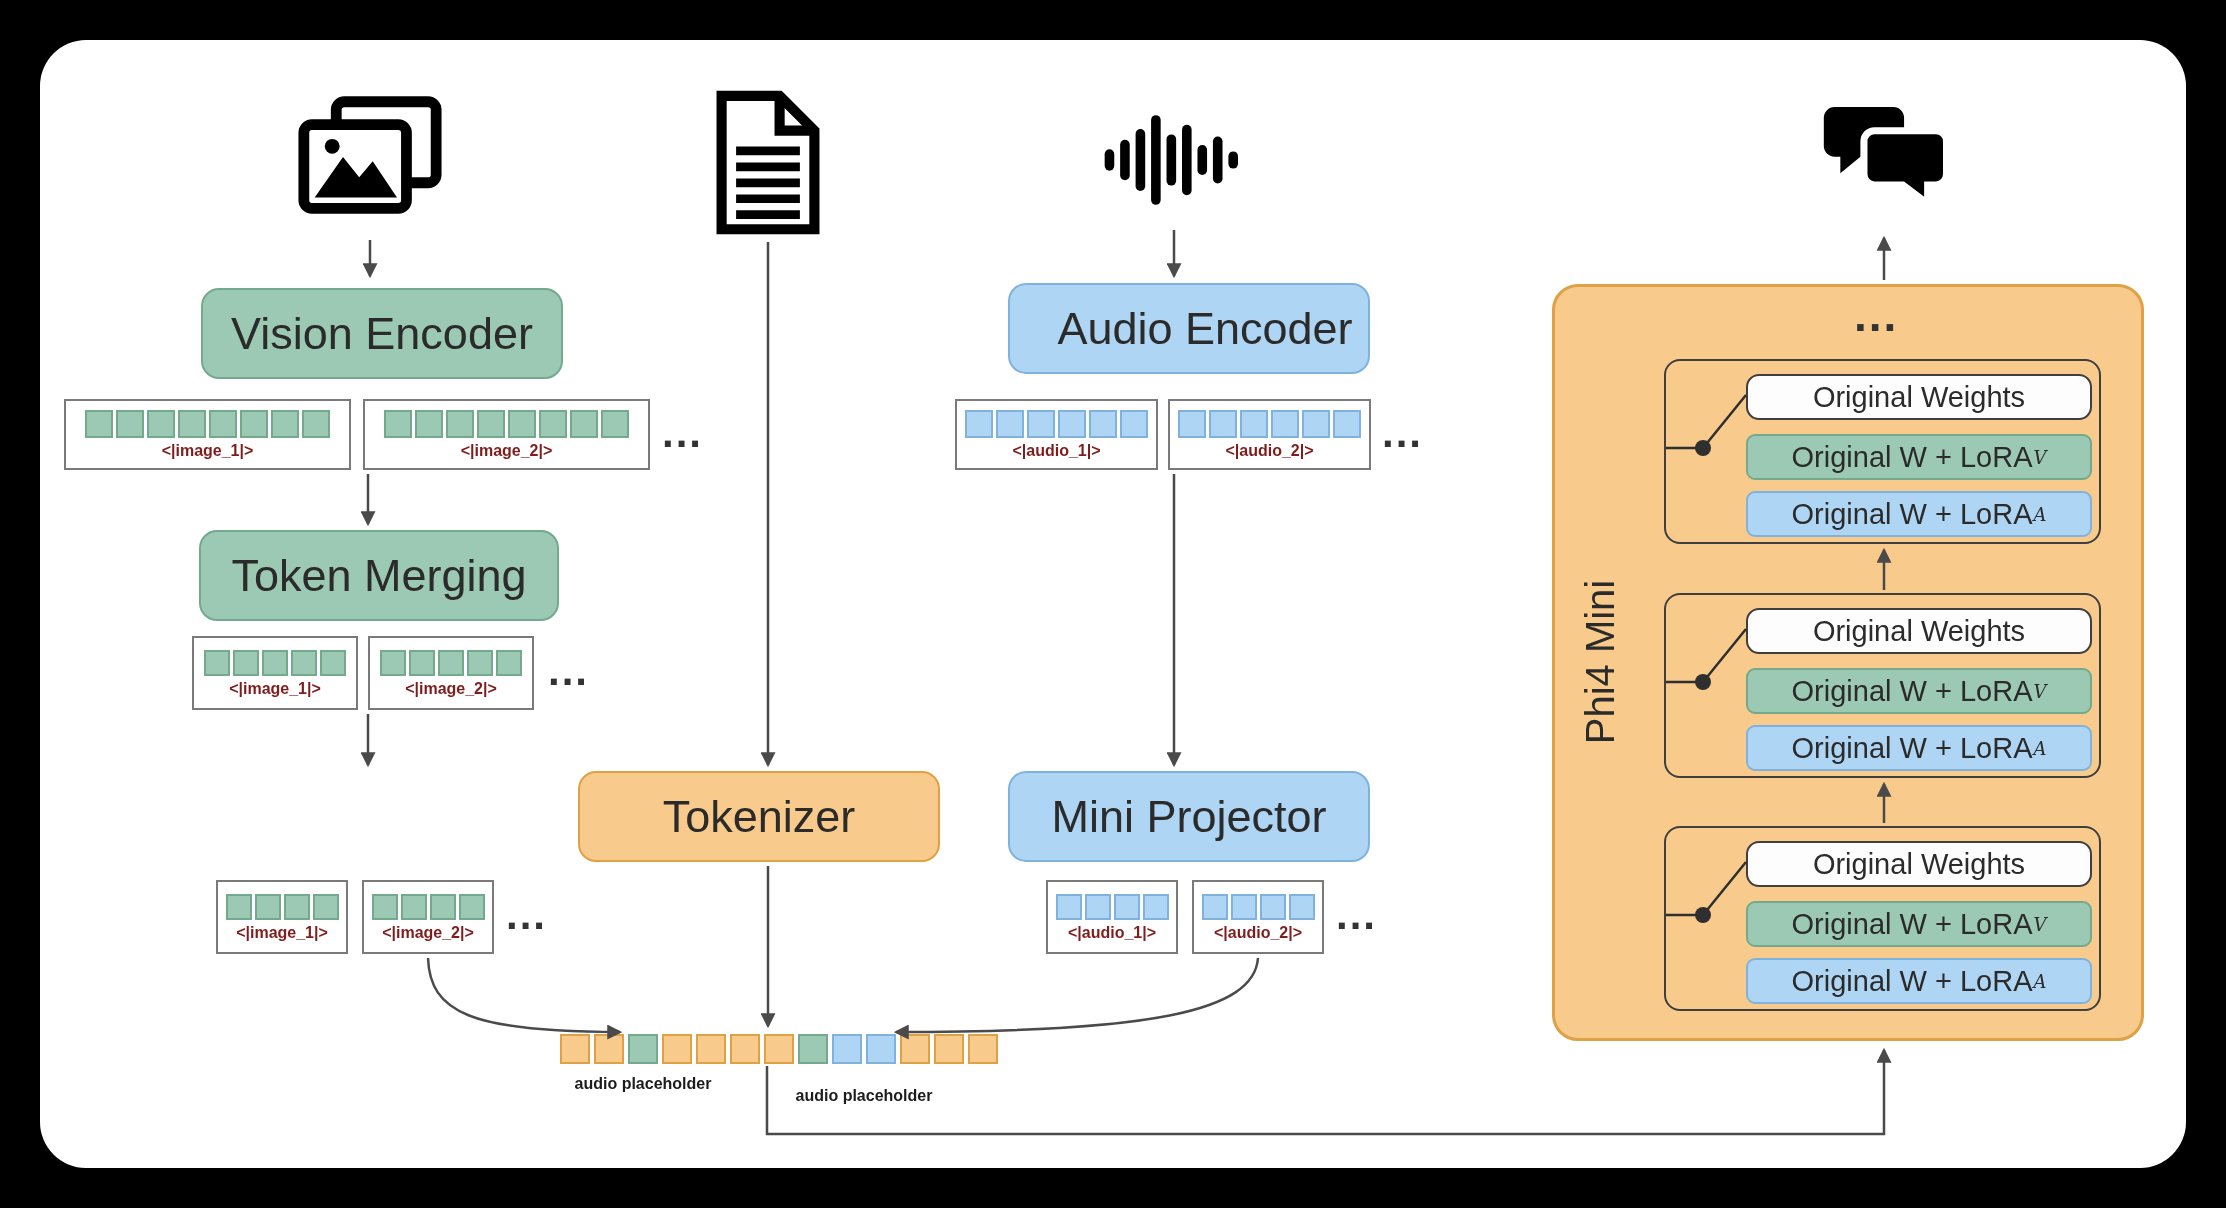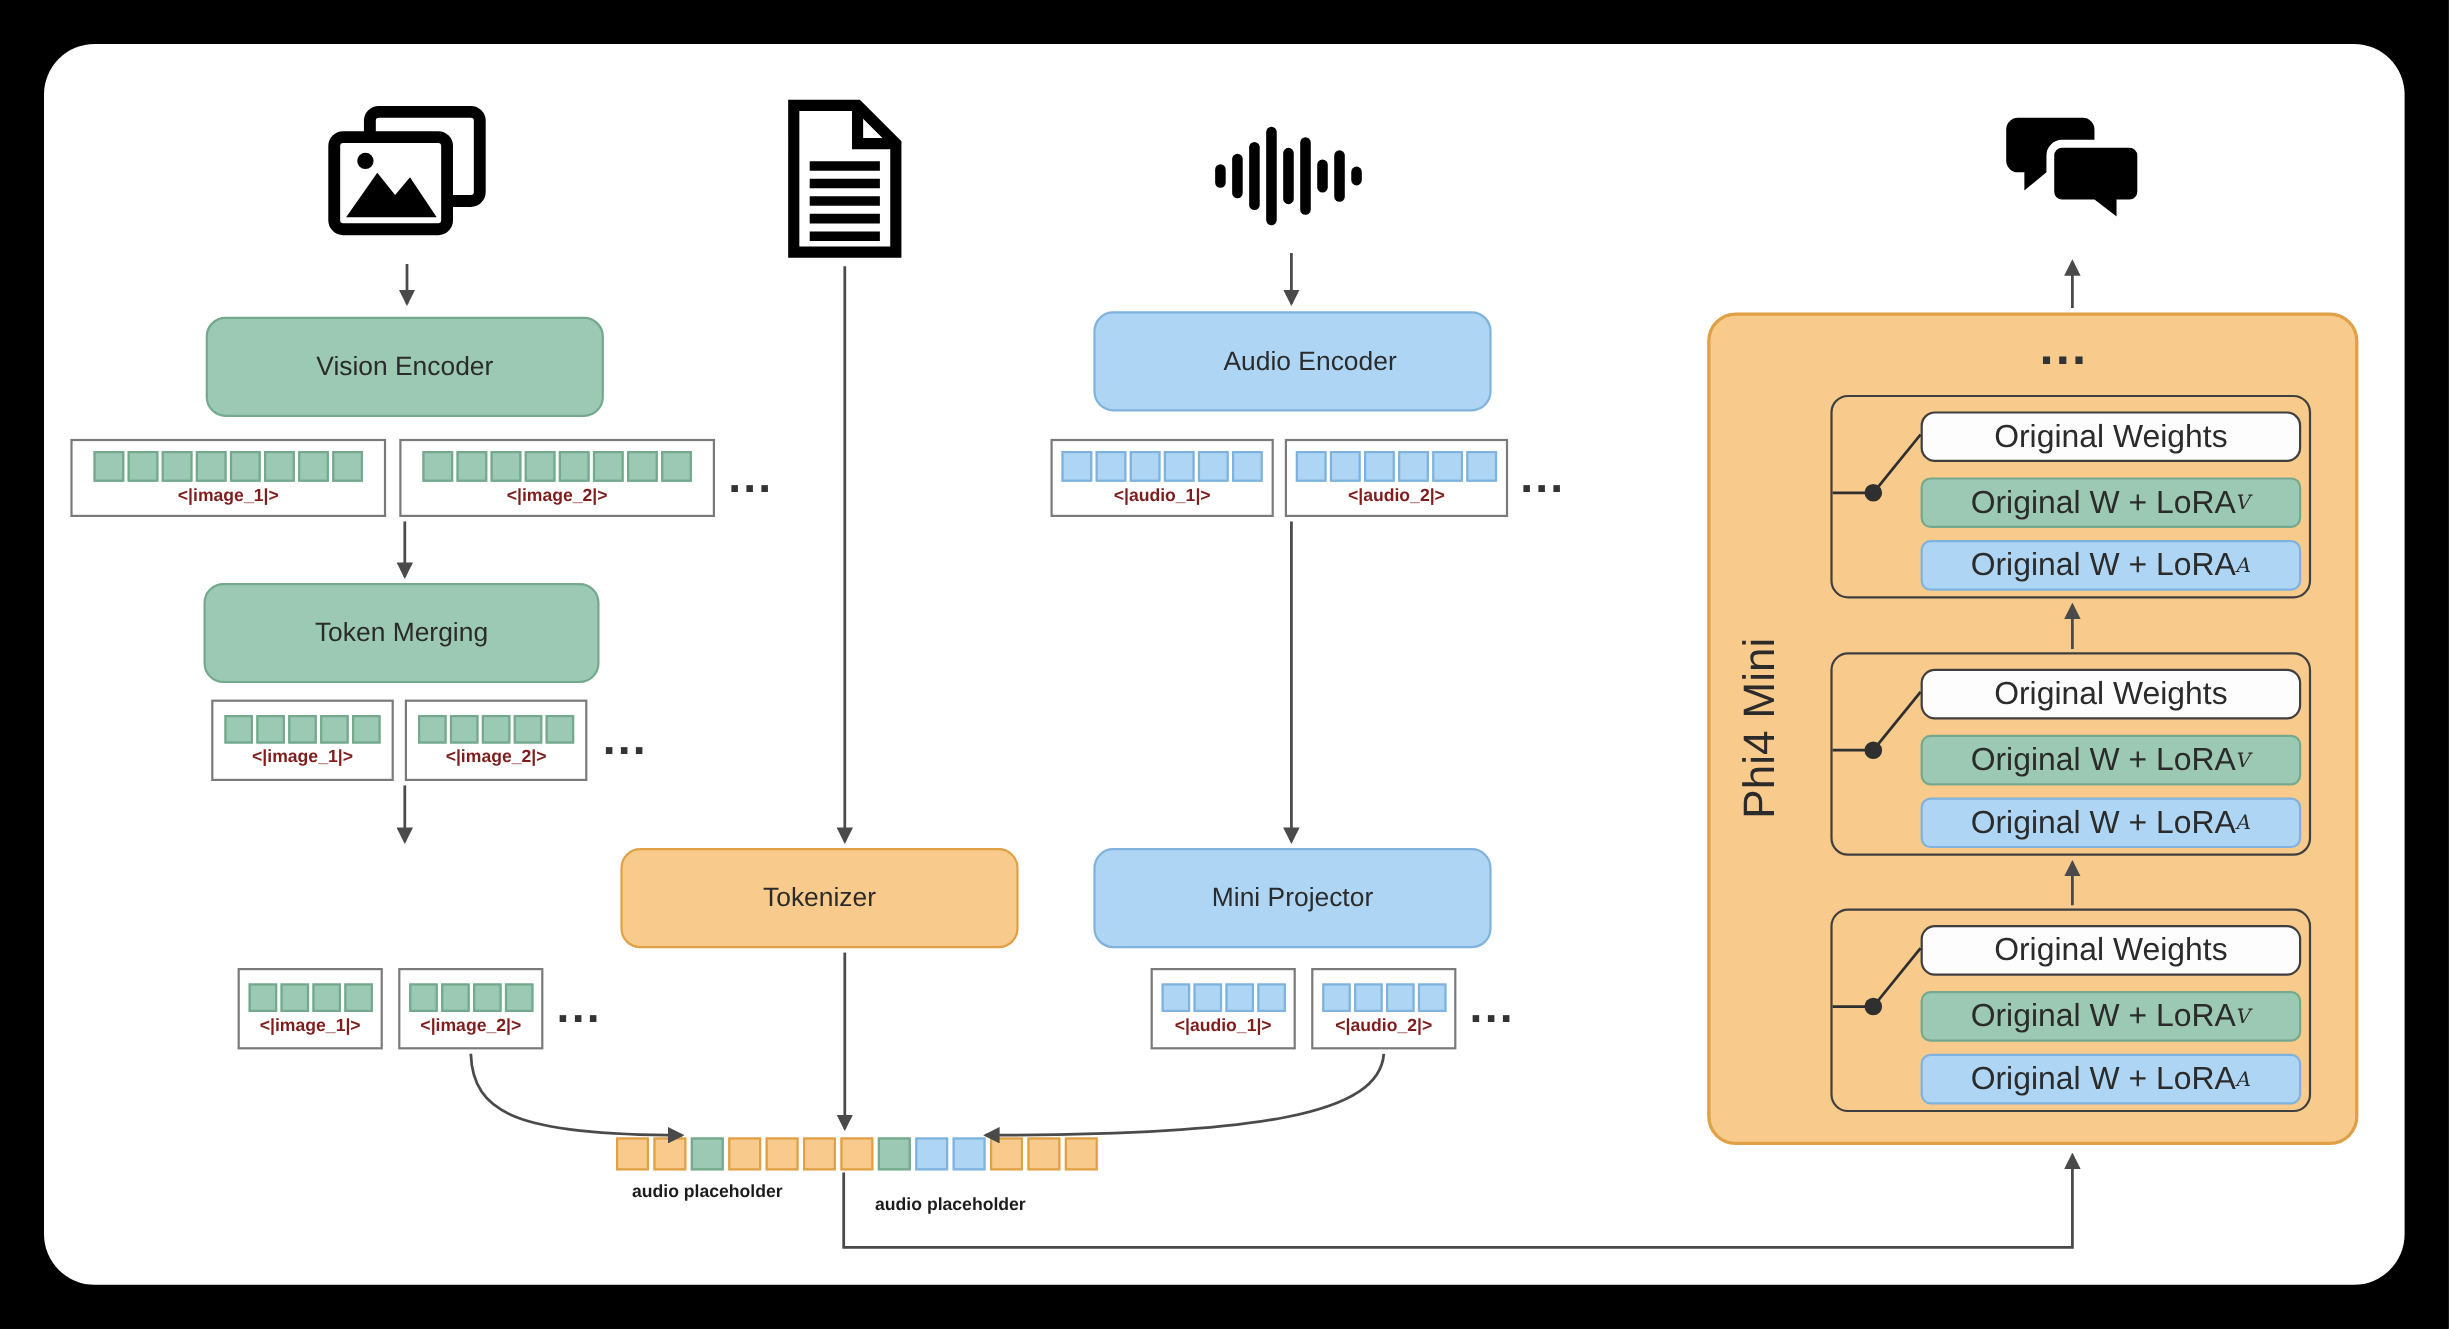--- a/index.html
+++ b/index.html
@@ -1,20 +1,20 @@
 <!DOCTYPE html>
 <html><head>
 <meta charset="utf-8">
 <style>
   html,body{margin:0;padding:0;background:#000;}
   #stage{position:relative;width:2226px;height:1208px;background:#000;font-family:"Liberation Sans",sans-serif;overflow:hidden;}
   #canvas{position:absolute;left:40px;top:40px;width:2146px;height:1128px;background:#ffffff;border-radius:46px;}
   .abs{position:absolute;}
   svg.overlay{position:absolute;left:0;top:0;width:2226px;height:1208px;pointer-events:none;}
-  .pill{position:absolute;display:flex;align-items:center;justify-content:center;font-size:24px;color:#2b2b2b;border-radius:18px;border:2.5px solid;box-sizing:border-box;}
+  .pill{position:absolute;display:flex;align-items:center;justify-content:center;font-size:45px;color:#2b2b2b;border-radius:18px;border:2.5px solid;box-sizing:border-box;margin-left:14px;}
   .pill.green{background:#9cc9b3;border-color:#74a98e;}
   .pill.blue{background:#aed6f4;border-color:#7fb3dd;}
   .pill.orange{background:#f8cb8c;border-color:#dfa046;}
   .tokbox{position:absolute;background:#fff;border:2px solid #7a7a7a;box-sizing:border-box;display:flex;flex-direction:column;align-items:center;justify-content:center;gap:5px;}
   .sqrow{display:flex;gap:3px;}
   .sq{display:inline-block;width:28px;height:28px;border:2px solid;box-sizing:border-box;}
   .sm .sq{width:26px;height:26px;}
   .sq.green{background:#9cc9b3;border-color:#74a98e;}
   .sq.blue{background:#aed6f4;border-color:#7fb3dd;}
   .sq.orange{background:#f8cb8c;border-color:#dfa046;}

